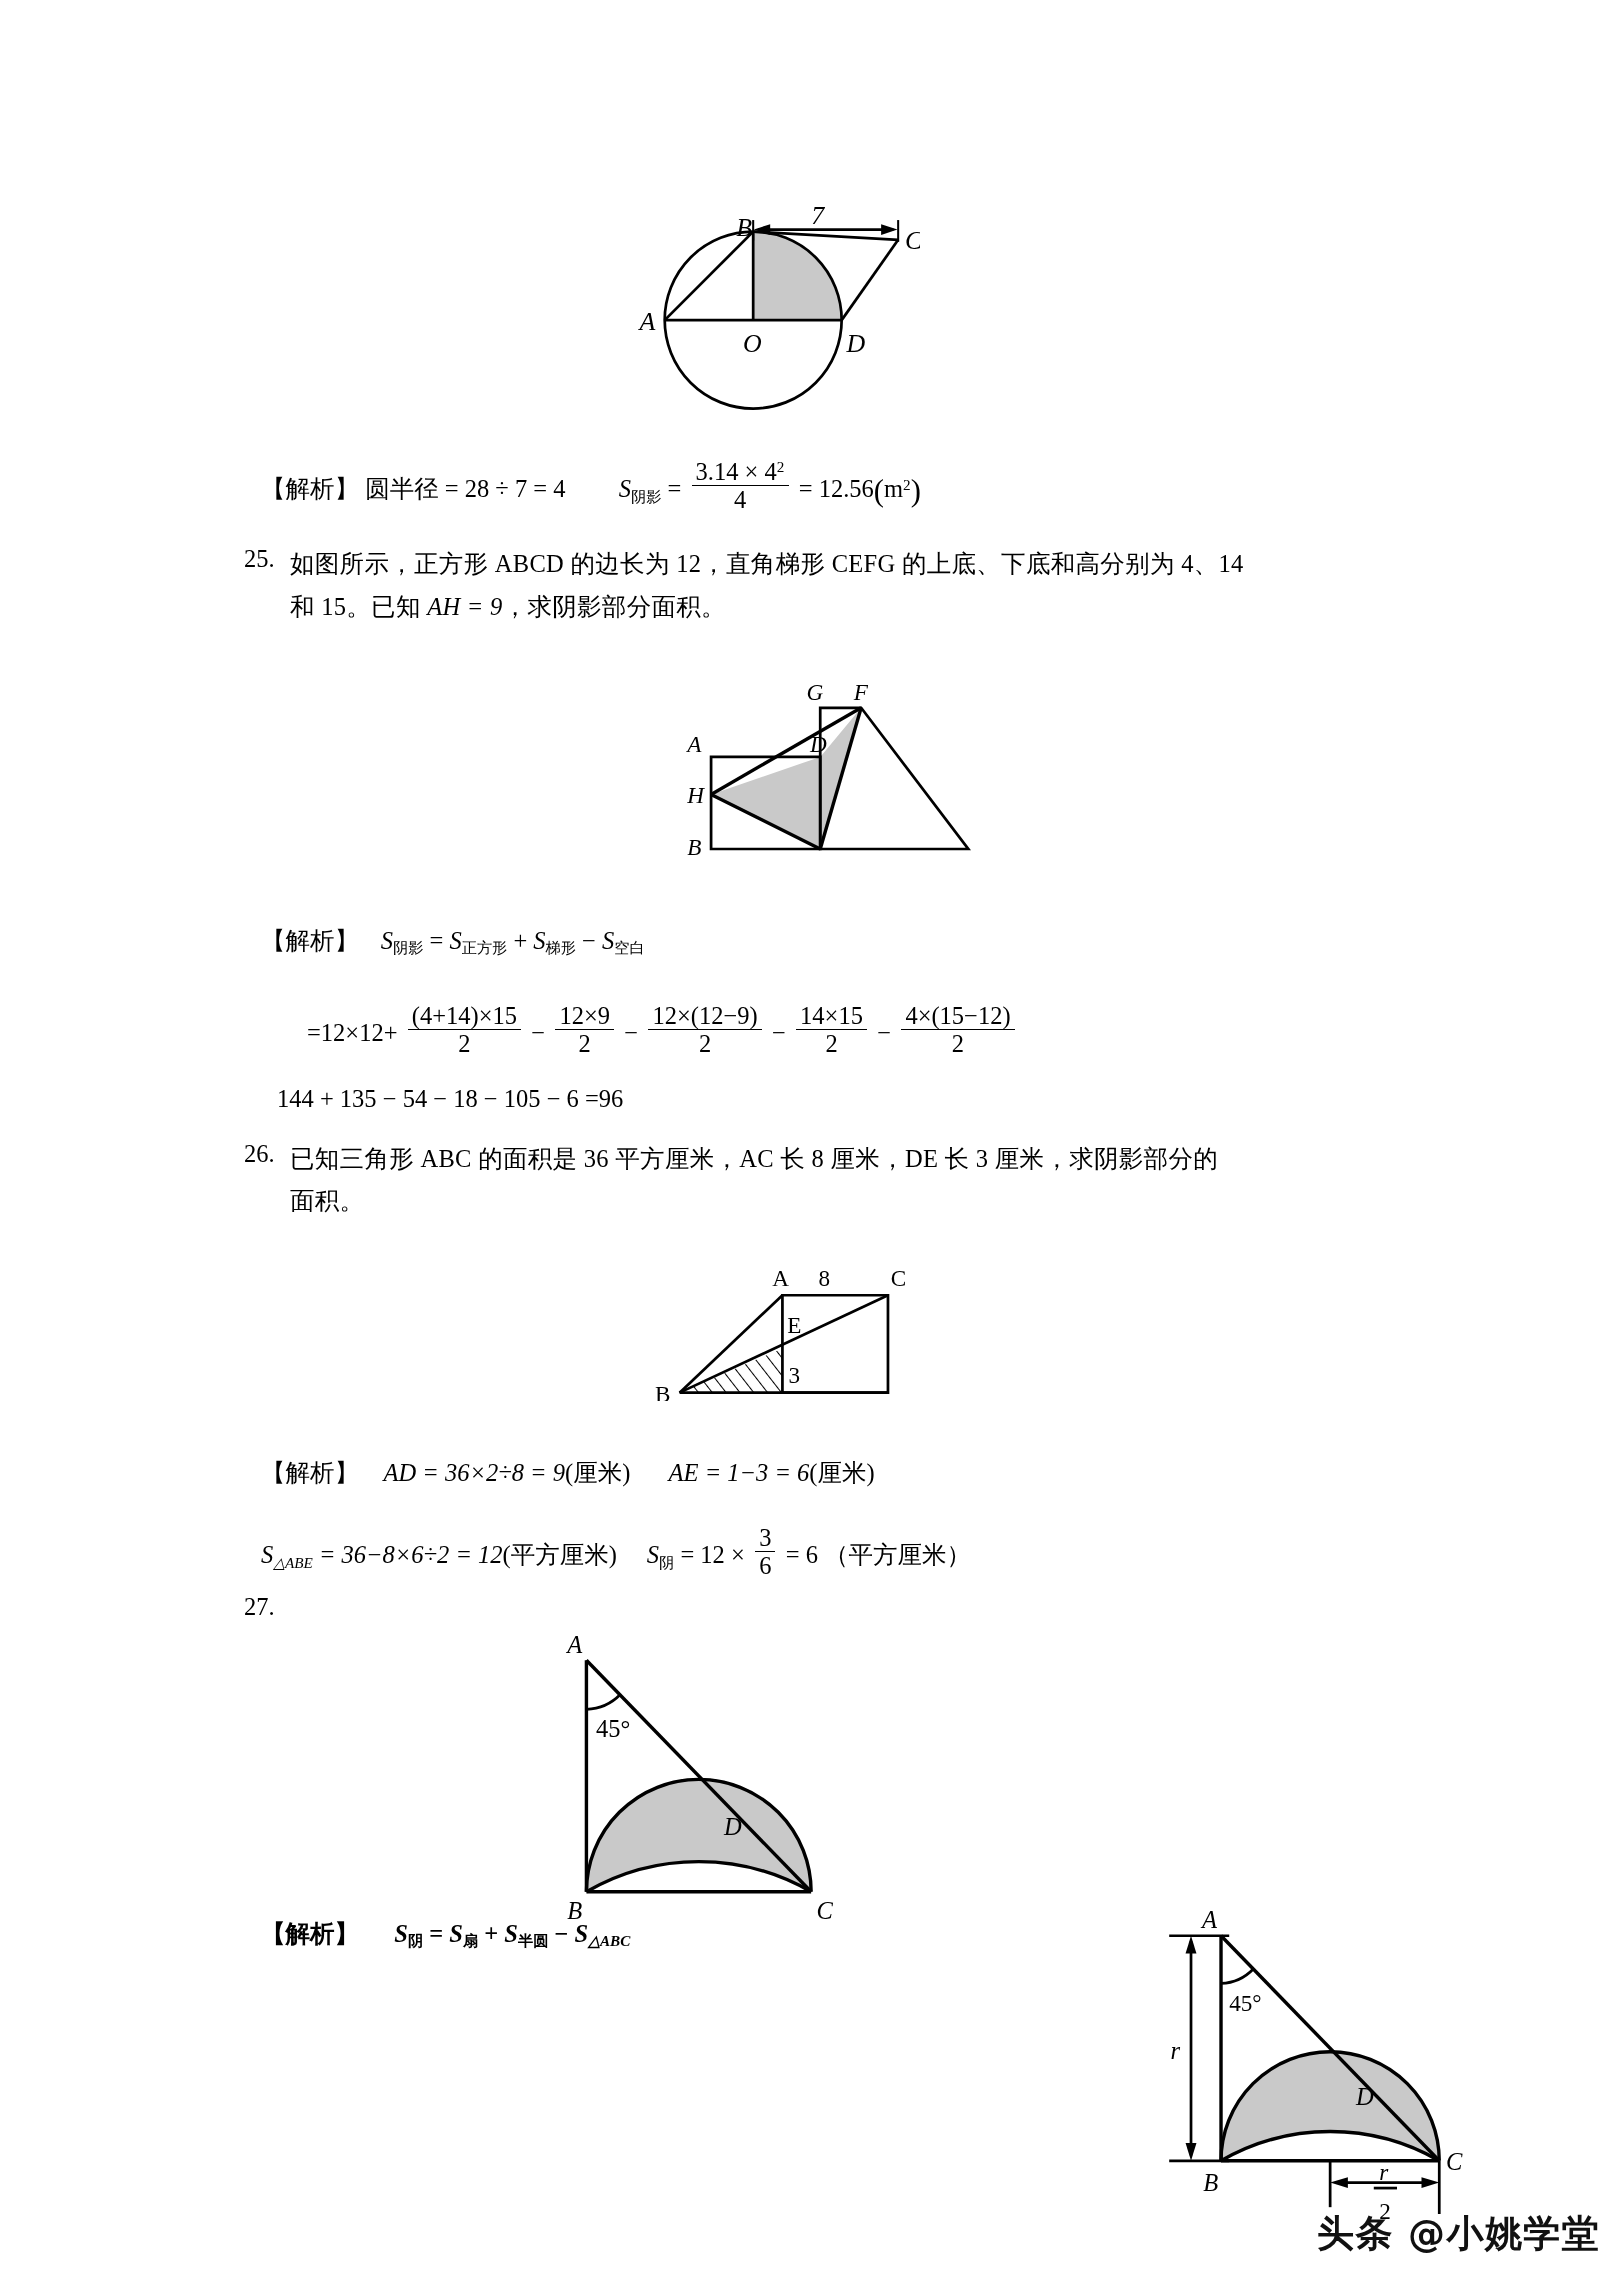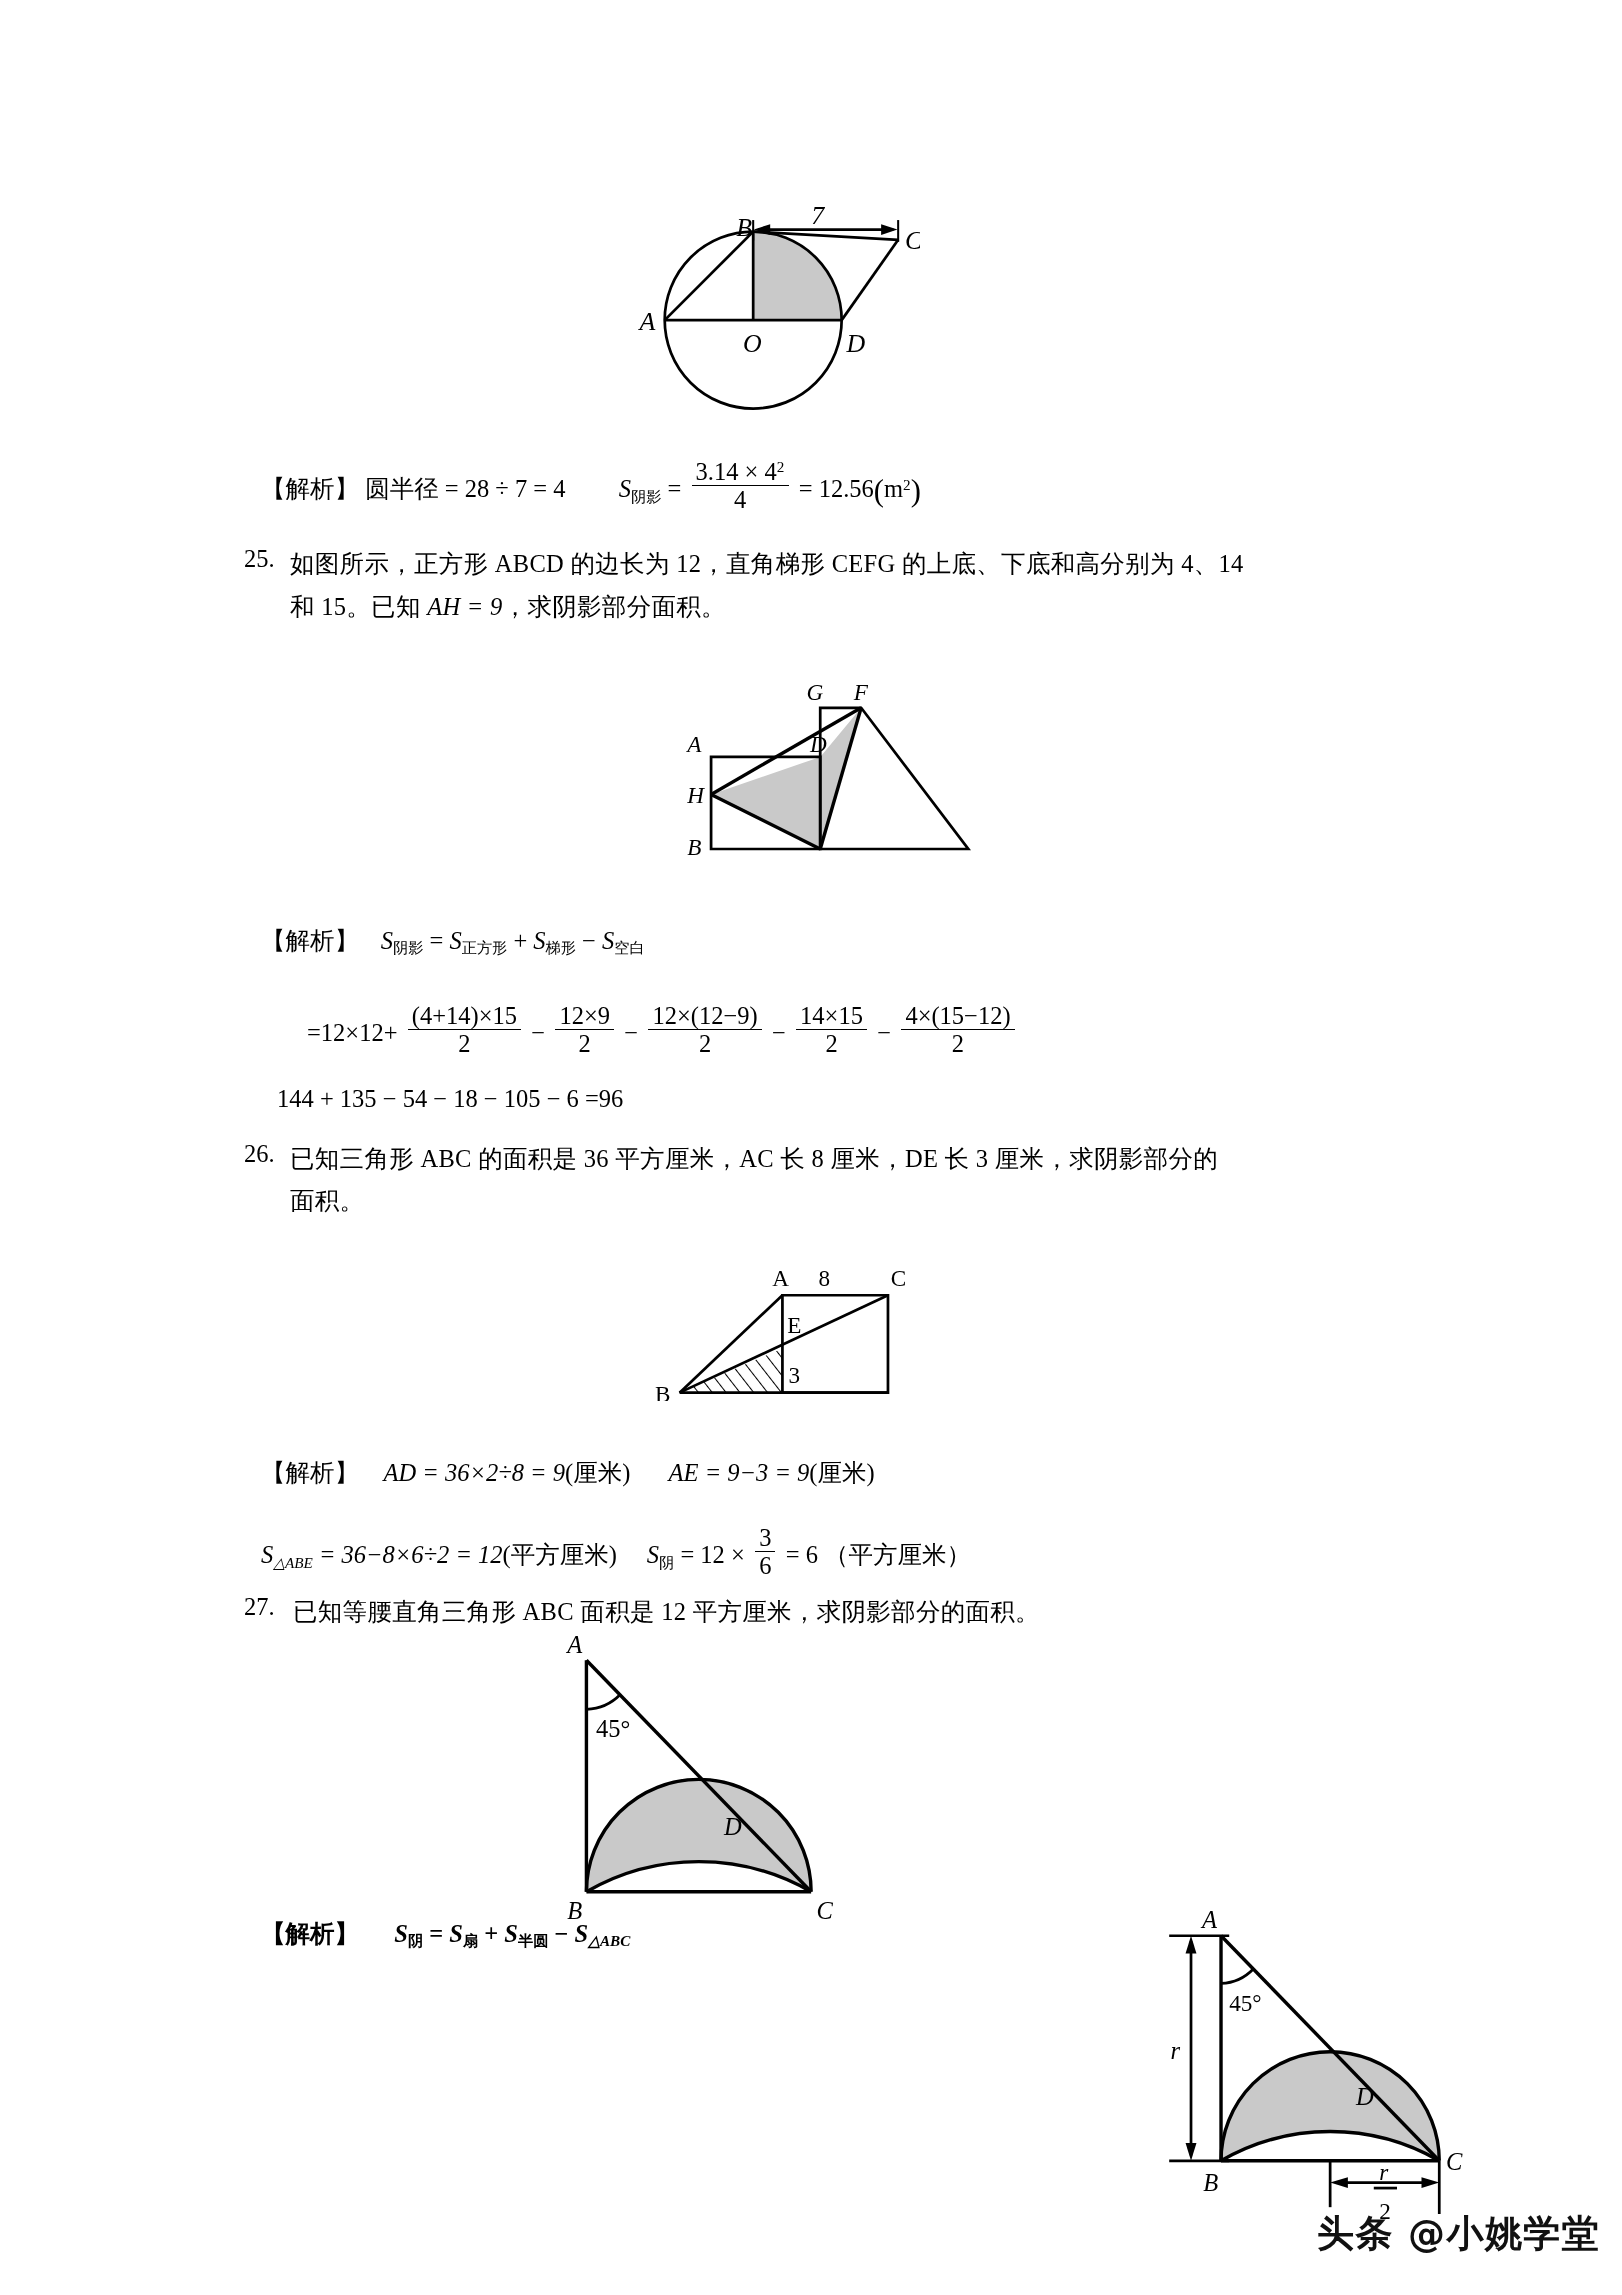--- a/index.html
+++ b/index.html
@@ -215,39 +215,38 @@
       <text x="182" y="254" font-size="34" font-family="Liberation Serif, serif">D</text>
       <text x="340" y="254" font-size="34" font-family="Liberation Serif, serif">F</text>
     </svg>
   </div>
 
   <div class="sol" style="left:261px; top:1456px;">
     <span>【解析】</span>
     <span style="display:inline-block;width:12.3px"></span>
     <span class="math">AD = 36×2÷8 = 9</span><span class="cn">(厘米)</span>
     <span style="display:inline-block;width:26px"></span>
-    <span class="math">AE = 9−3 = 9</span><span class="cn">(厘米)</span>
+    <span class="math">AE = 1−3 = 6</span><span class="cn">(厘米)</span>
   </div>
 
   <div class="sol" style="left:261px; top:1524px;">
     <span class="math">S</span><sub class="math">△ABE</sub>
     <span class="math">= 36−8×6÷2 = 12</span><span class="cn">(平方厘米)</span>
     <span style="display:inline-block;width:17.7px"></span>
     <span class="math">S</span><sub class="cn">阴</sub>
     <span>= 12 ×</span>
     <span class="frac">
       <span class="num">3</span>
       <span class="den">6</span>
     </span>
     <span>= 6</span>
     <span class="cn">（平方厘米）</span>
   </div>
 
   <div class="qnum" style="left:244px; top:1593px;">27.</div>
-  <div class="qline" style="left:293px; top:1593px;">已知等腰直角三角形 ABC 面积是 12 平方厘米，求阴影部分的面积。</div>
 
   <div class="fig" style="left:552px; top:1633px;">
     <svg width="314" height="286" viewBox="0 0 460 420">
 
       <path d="M 50 380 A 165 165 0 0 1 380 380 L 380 380 A 330 330 0 0 0 50 380 Z" fill="#c9c9c9" stroke="none"></path>
 
       <line x1="50" y1="40" x2="50" y2="380" stroke="#000" stroke-width="5"></line>
       <line x1="50" y1="380" x2="380" y2="380" stroke="#000" stroke-width="5"></line>
       <line x1="50" y1="40" x2="380" y2="380" stroke="#000" stroke-width="5"></line>
 

